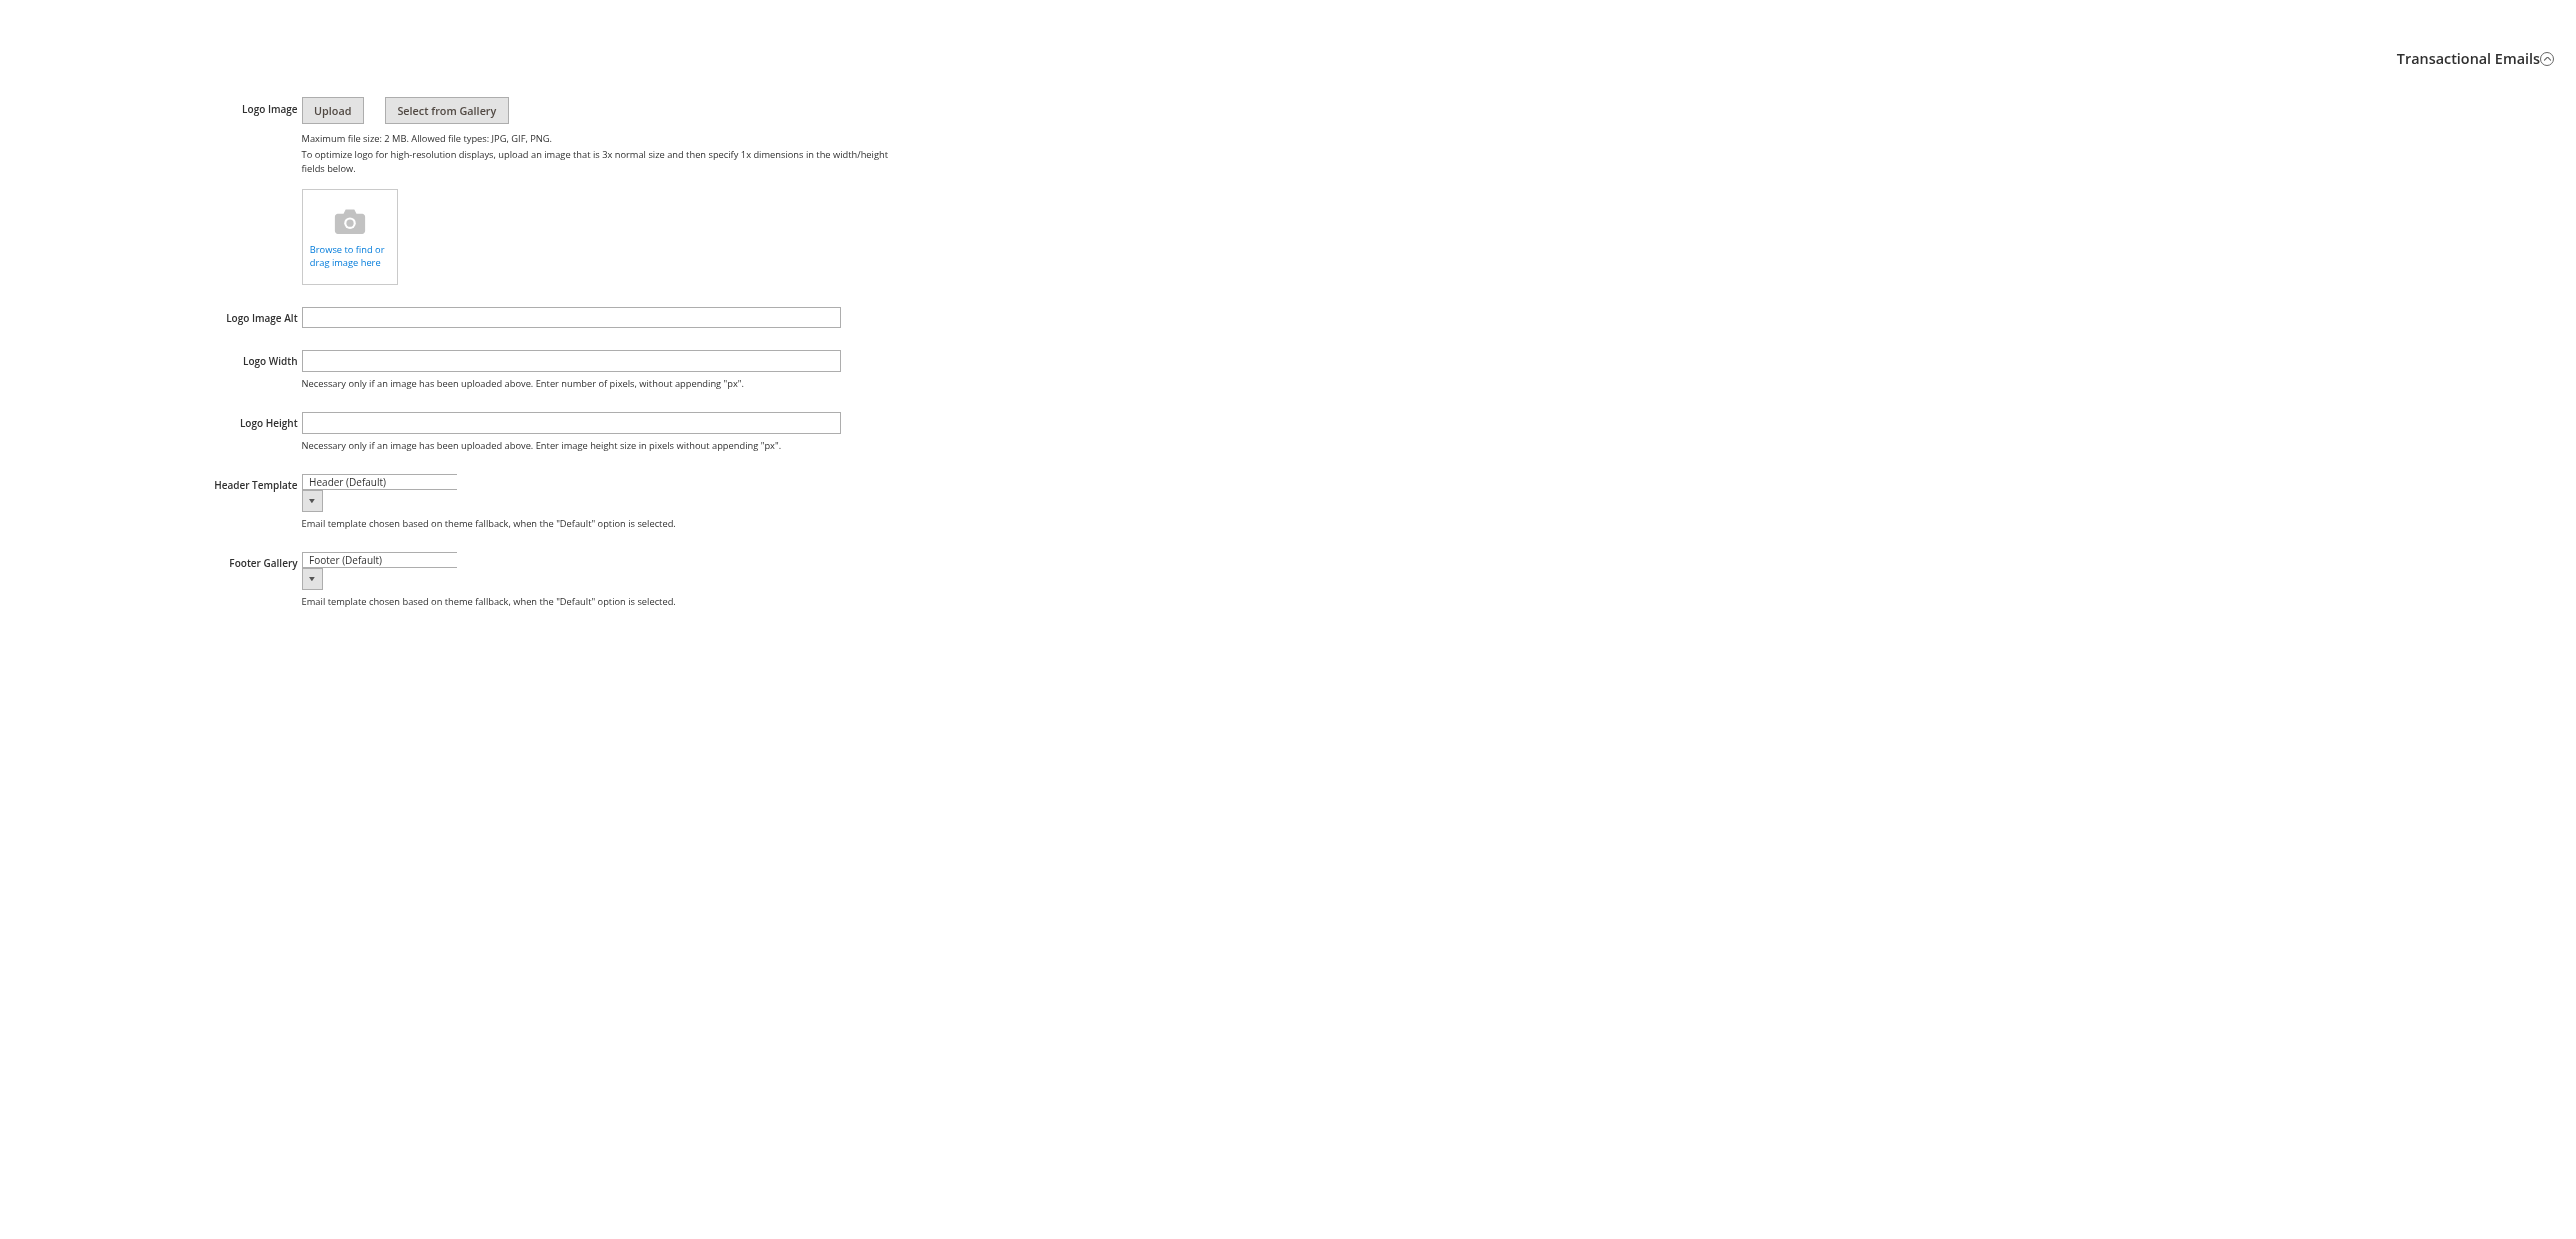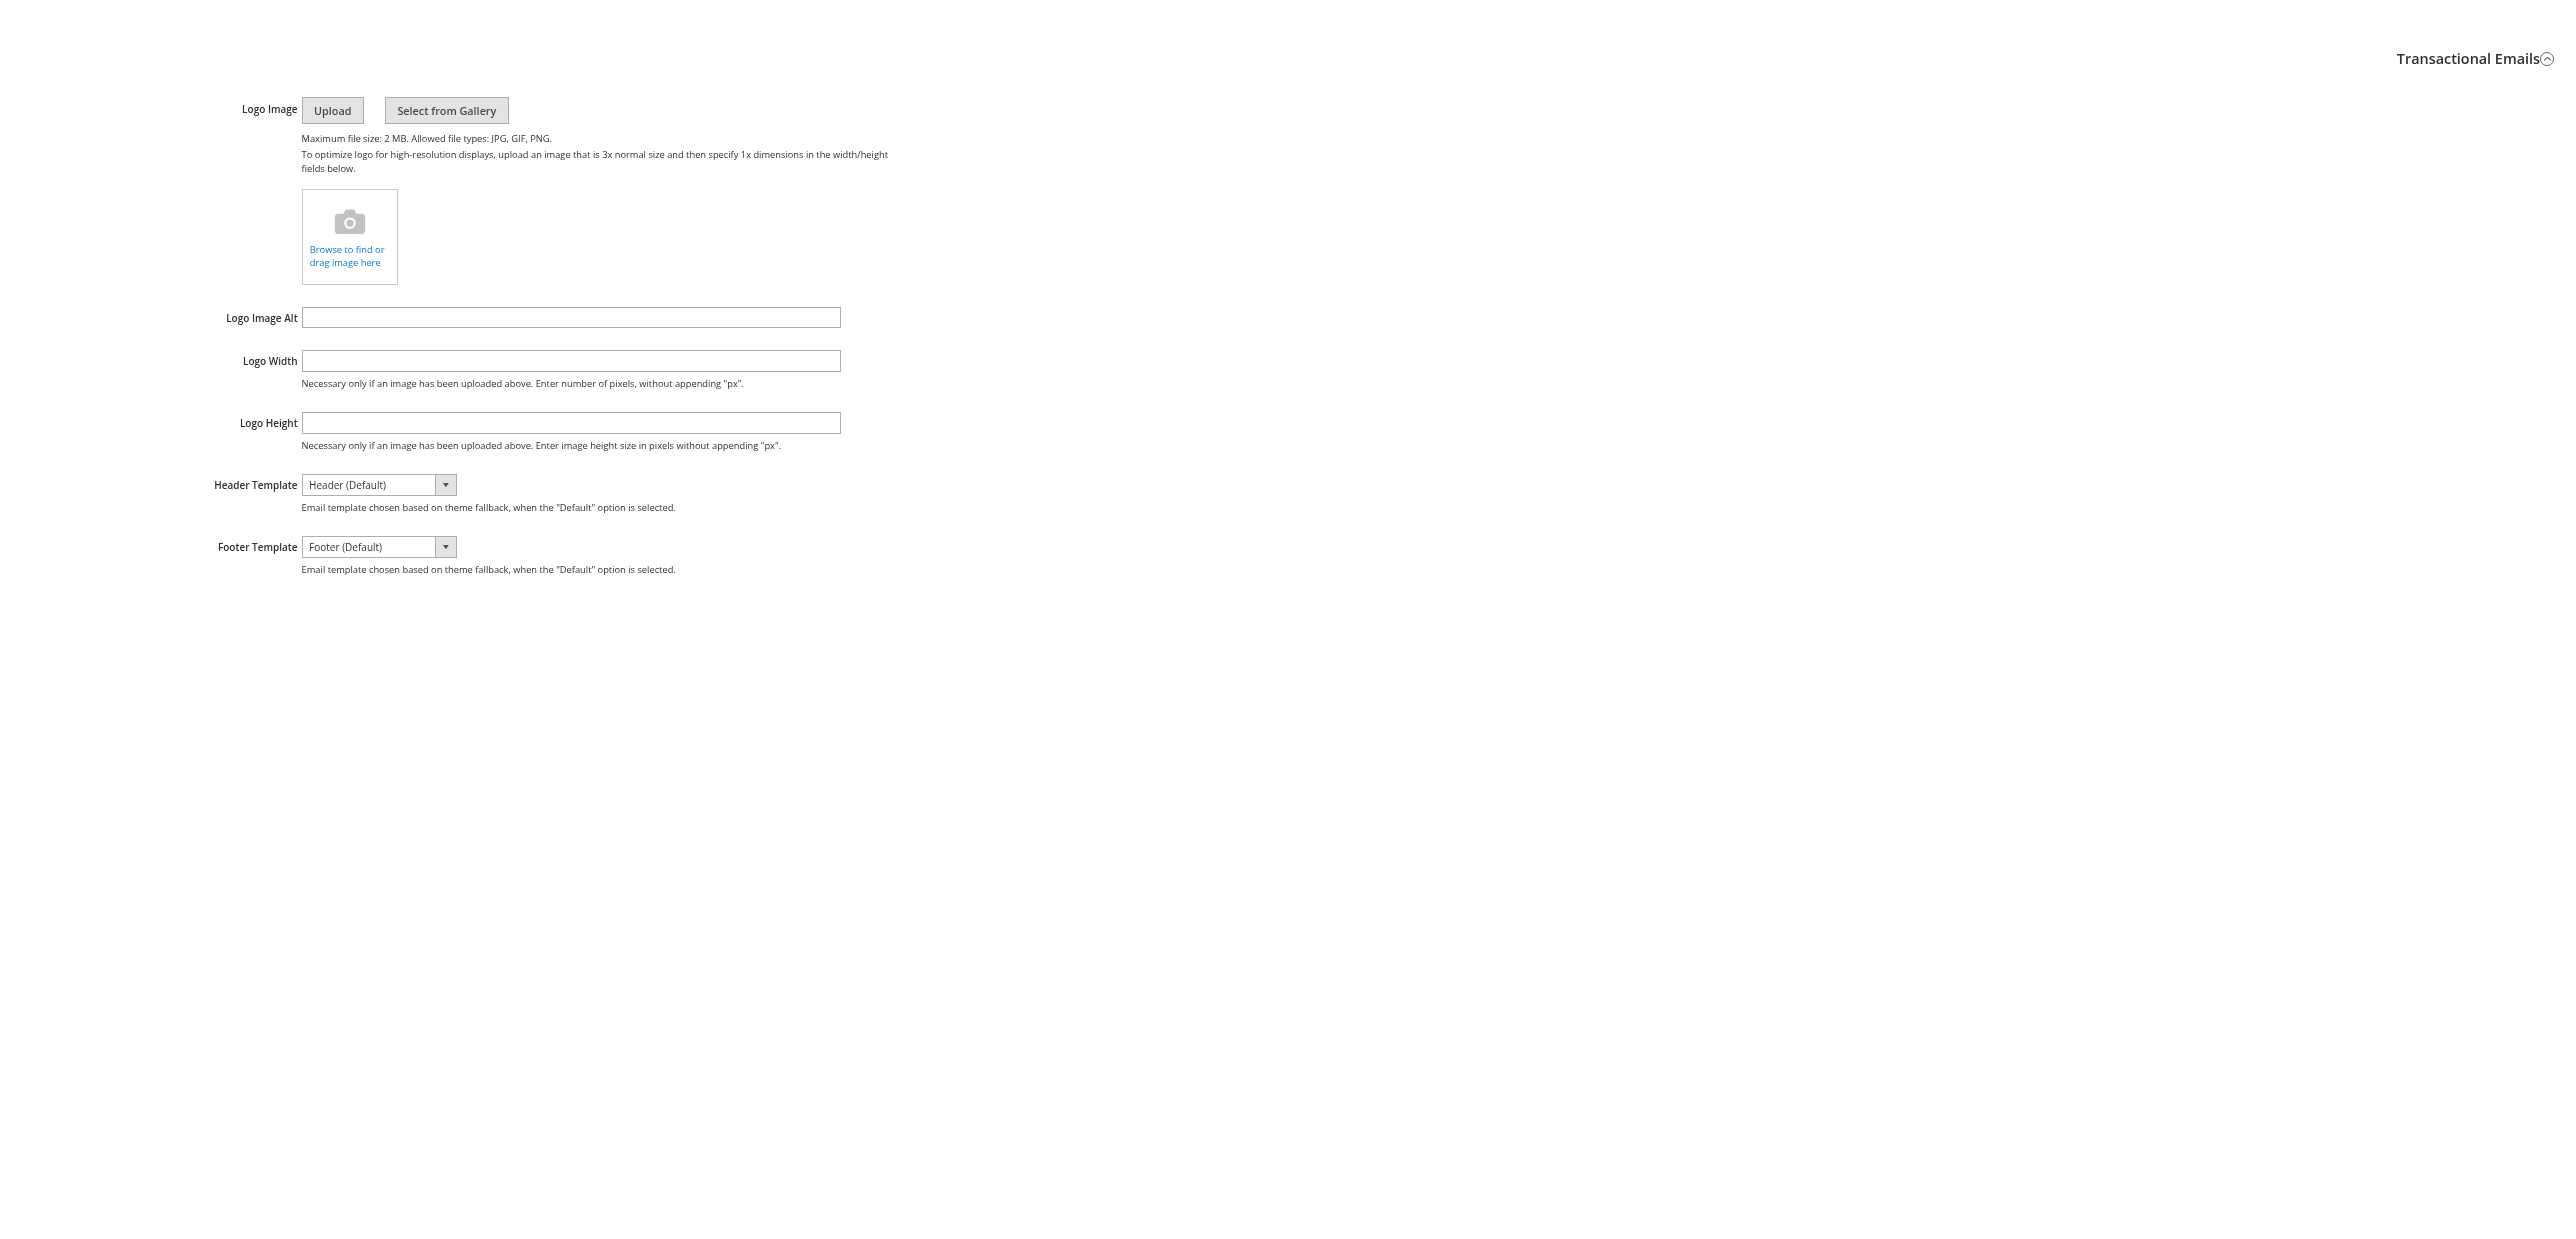--- a/index.html
+++ b/index.html
@@ -106,20 +106,21 @@
     width: 539px;
     height: 21.6px;
     border: 0.7px solid #adadad;
     padding: 0 6.5px;
     font-size: 10px;
     font-family: inherit;
   }
   .select-wrapper {
     display: flex;
     width: 155px;
+    flex-direction: column;
   }
   .select-display {
     flex: 1;
     height: 21.6px;
     border: 0.7px solid #adadad;
     border-right: none;
     padding: 0 6.5px;
     font-size: 10px;
     display: flex;
     align-items: center;
@@ -210,21 +211,21 @@
         <svg viewBox="0 0 8 6">
           <path d="M0 0 L8 0 L4 6 Z" fill="#555"></path>
         </svg>
       </div>
     </div>
     <div class="field-note">Email template chosen based on theme fallback, when the "Default" option is selected.</div>
   </div>
 </div>
 
 <div class="form-row">
-  <div class="form-label">Footer Template</div>
+  <div class="form-label">Footer Gallery</div>
   <div class="form-field">
     <div class="select-wrapper">
       <div class="select-display">Footer (Default)</div>
       <div class="select-arrow">
         <svg viewBox="0 0 8 6">
           <path d="M0 0 L8 0 L4 6 Z" fill="#555"></path>
         </svg>
       </div>
     </div>
     <div class="field-note">Email template chosen based on theme fallback, when the "Default" option is selected.</div>

